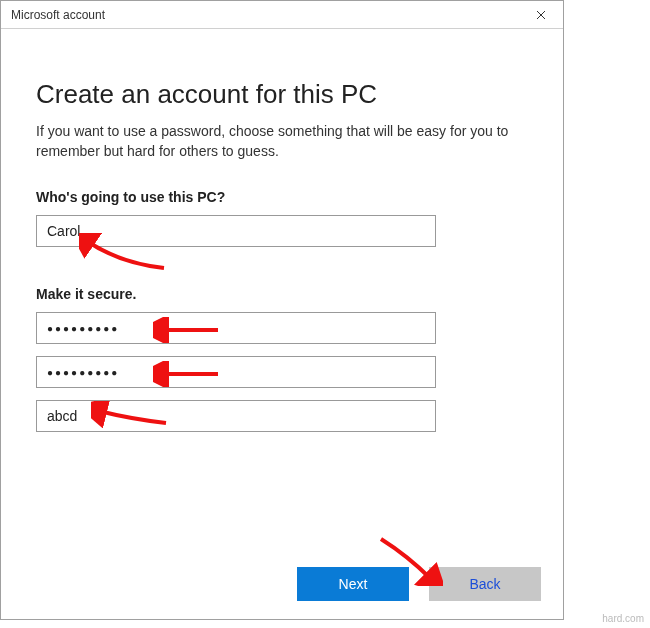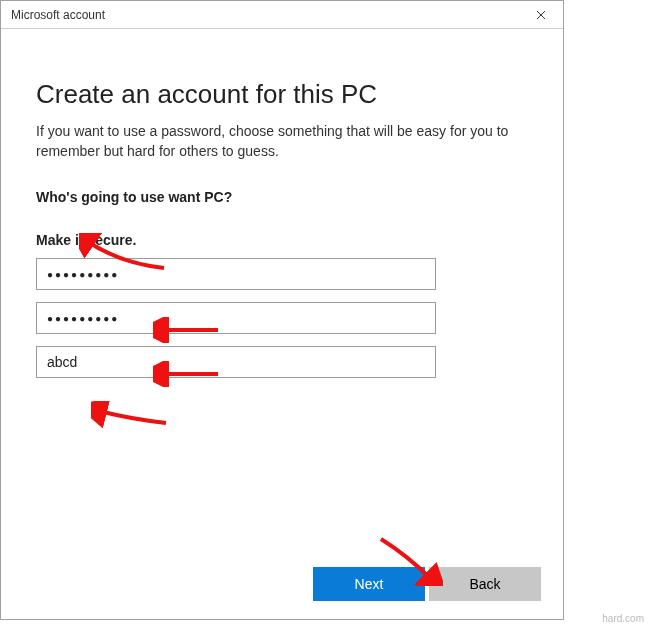--- a/index.html
+++ b/index.html
@@ -84,37 +84,37 @@
       font-size: 10px;
     }
     .section-gap {
       margin-top: 27px;
     }
     .footer {
       position: absolute;
       bottom: 18px;
       right: 22px;
       display: flex;
-      gap: 4px;
+      gap: 20px;
     }
     .btn {
       width: 112px;
       height: 34px;
       border: none;
       font-size: 14px;
       cursor: pointer;
       font-family: inherit;
     }
     .btn-primary {
       background: #0a7bd6;
       color: #fff;
     }
     .btn-secondary {
       background: #c7c7c7;
-      color: #000000;
+      color: #1d4ed8;
     }
     .arrow {
       position: absolute;
       pointer-events: none;
     }
     .watermark {
       position: absolute;
       bottom: 4px;
       right: 6px;
       font-size: 10px;
@@ -134,21 +134,22 @@
             <path d="M1 1 L9 9 M9 1 L1 9" stroke="#333" stroke-width="1" fill="none"></path>
           </svg>
       </span>
     </div>
   </div>
 
   <div class="content">
     <h1 class="page-title">Create an account for this PC</h1>
     <p class="description">If you want to use a password, choose something that will be easy for you to remember but hard for others to guess.</p>
 
-    <div class="section-label">Who's going to use want PC?</div>
+    <div class="section-label">Who's going to use this PC?</div>
+    <input class="field" type="text" value="Carol" style="">
 
     <div class="section-label section-gap">Make it secure.</div>
     <input class="field dots" type="text" value="●●●●●●●●●" style="">
     <input class="field dots" type="text" value="●●●●●●●●●" style="">
     <input class="field" type="text" value="abcd" style="">
   </div>
 
   <div class="footer">
     <button class="btn btn-primary">Next</button>
     <button class="btn btn-secondary">Back</button>

